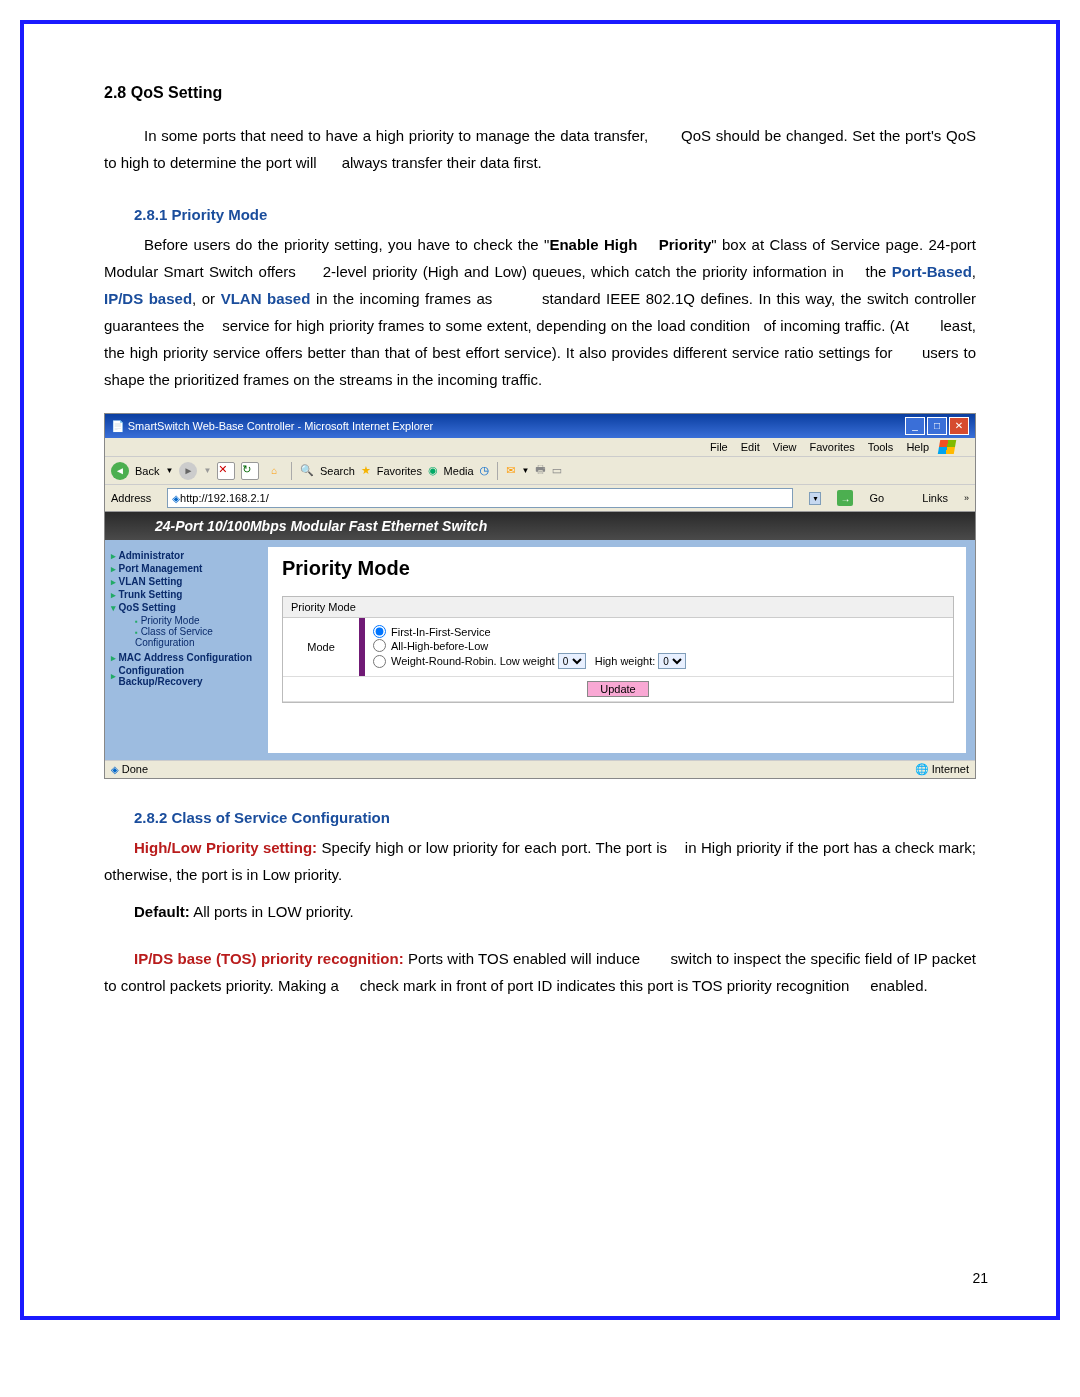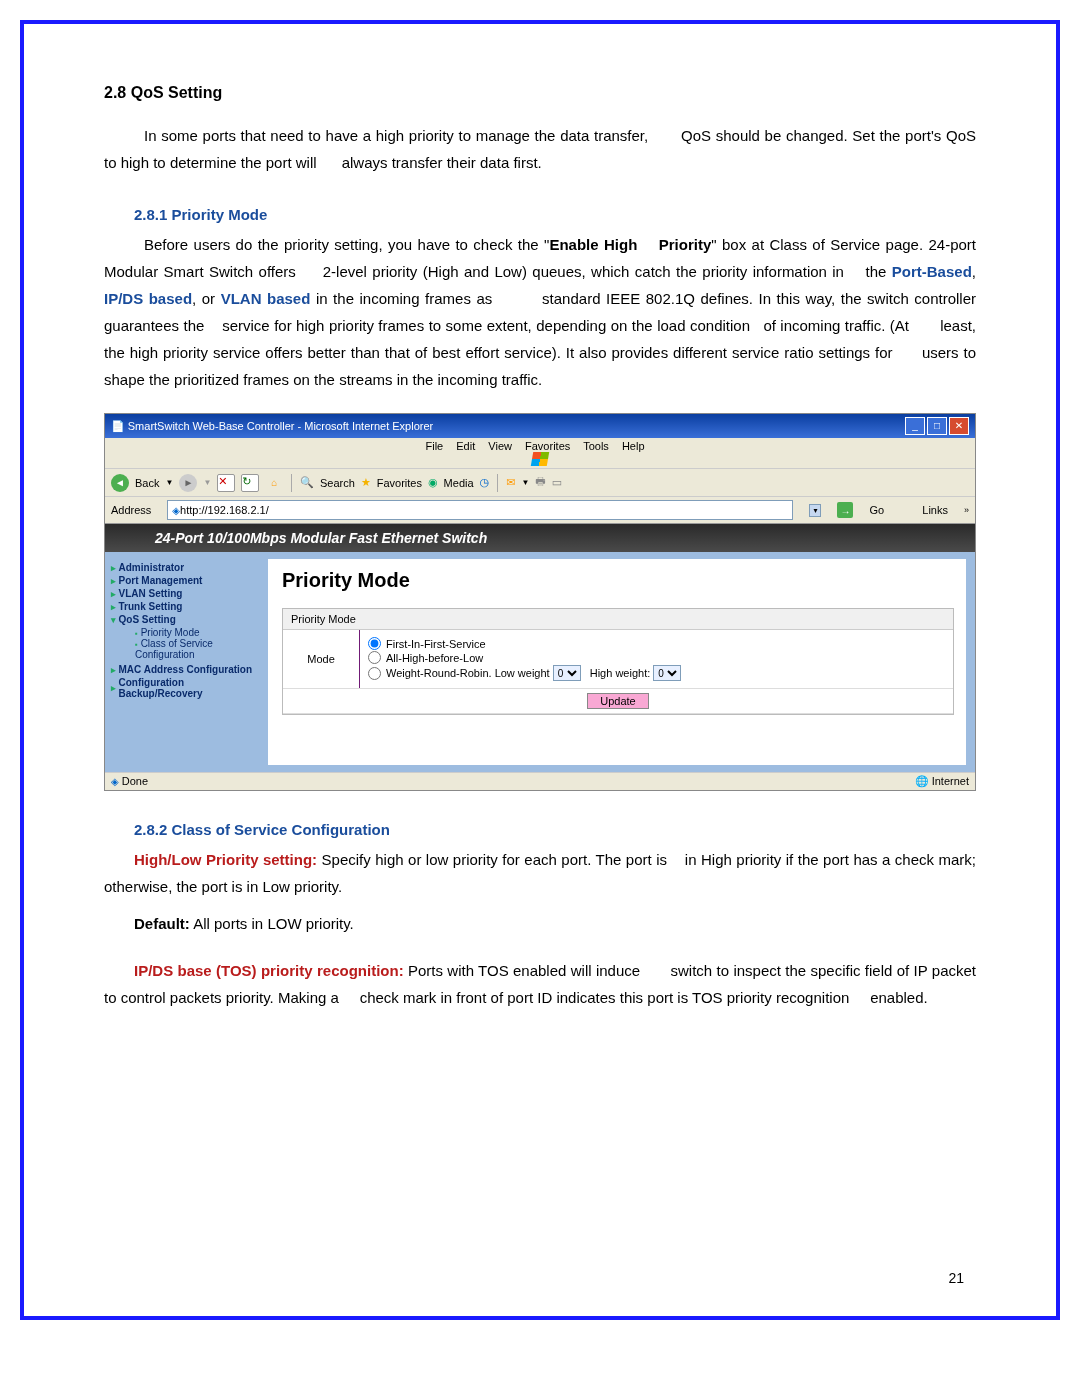--- a/index.html
+++ b/index.html
@@ -79,21 +79,20 @@
   }
   .wbtn.close { background: #d64b2f; border-color: #fff; }
   .ie-menubar {
     background: #ece9d8;
     padding: 2px 20px;
     font-size: 11px;
     border-bottom: 1px solid #ccc;
     display: flex;
     justify-content: flex-end;
     align-items: center;
-    flex-direction: column;
   }
   .ie-menubar .menus span { margin-right: 10px; }
   .ie-menubar .menus span:first-letter { text-decoration: underline; }
   .ie-toolbar {
     background: #ece9d8;
     padding: 4px 6px;
     display: flex;
     align-items: center;
     gap: 6px;
     border-bottom: 1px solid #ccc;
@@ -205,21 +204,21 @@
     padding: 4px 8px;
     border-bottom: 1px solid #ccc;
   }
   .config-table .row {
     display: flex;
     border-bottom: 1px solid #ddd;
   }
   .config-table .cell-mode {
     width: 60px;
     padding: 8px;
-    border-right: 1px solid #701a75;
+    border-right: 6px solid #701a75;
     display: flex;
     align-items: center;
     justify-content: center;
     text-align: center;
   }
   .config-table .cell-options {
     flex: 1;
     padding: 6px 8px;
   }
   .radio-line { display: flex; align-items: center; gap: 3px; margin: 1px 0; }
@@ -253,21 +252,21 @@
     background: linear-gradient(to right, #f25022 0 50%, #7fba00 50% 100%),
                 linear-gradient(to right, #00a4ef 0 50%, #ffb900 50% 100%);
     background-size: 100% 50%, 100% 50%;
     background-position: top, bottom;
     background-repeat: no-repeat;
     transform: skewX(-10deg);
   }
   .page-num {
     position: absolute;
     bottom: 30px;
-    right: 92px;
+    right: 68px;
     font-size: 14px;
   }
   .sep { border-left:1px solid #aaa; height:18px; margin:0 2px; }
   .underline-first:first-letter { text-decoration: underline; }
 </style>
 </head>
 <body>
 
 <div class="page-border">
 

